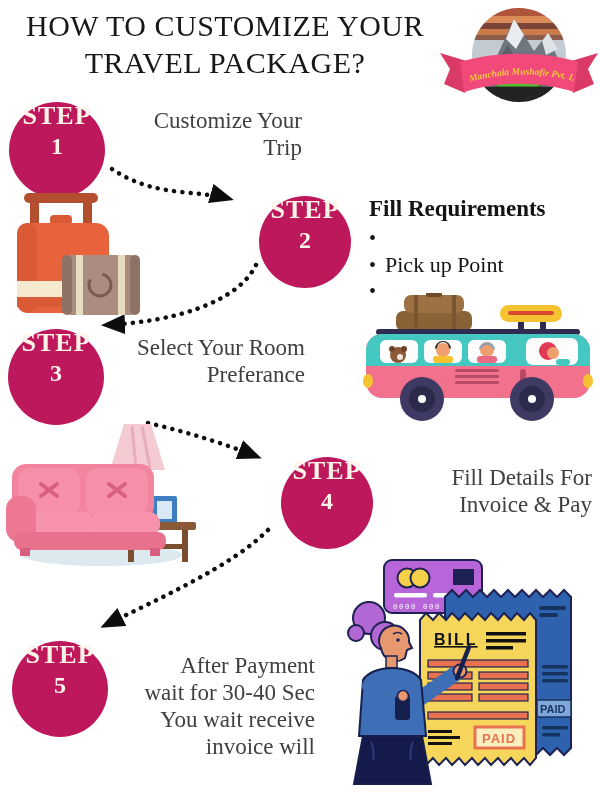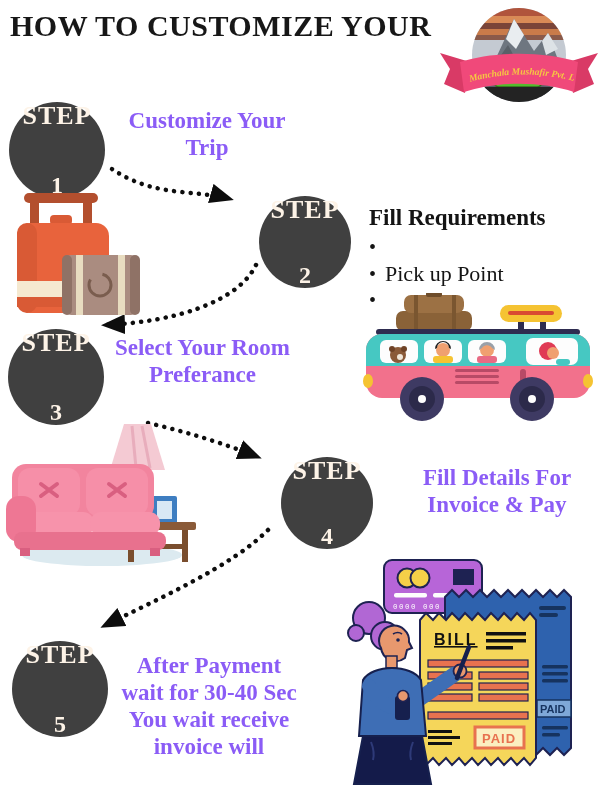--- a/index.html
+++ b/index.html
@@ -1,41 +1,42 @@
 <!DOCTYPE html>
 <html><head>
 <meta charset="utf-8">
 <style>
   html,body{margin:0;padding:0;}
   body{width:600px;height:800px;background:#ffffff;overflow:hidden;position:relative;
        font-family:"Liberation Serif", serif;}
   .abs{position:absolute;}
   
-  .title{left:10px;top:8px;width:430px;text-align:left;font-weight:bold;
+  .title{left:10px;top:8px;width:430px;text-align:center;font-weight:normal;
          font-size:30px;line-height:1.22;color:#171717;letter-spacing:.5px;}
   
-  .step-circle{border-radius:50%;background:#404040;display:flex;flex-direction:column;
-               align-items:center;justify-content:space-between;color:#FDF3E7;font-weight:bold;
+  .step-circle{border-radius:50%;background:#be185d;display:flex;flex-direction:column;
+               align-items:center;justify-content:flex-start;color:#FDF3E7;font-weight:bold;
                text-align:center;line-height:1.1;}
   .step-circle .w{font-size:26px;letter-spacing:1px;}
   .step-circle .n{font-size:24px;margin-top:2px;}
   
-  .lbl{font-weight:bold;color:#8b5cf6;font-size:23px;line-height:1.18;text-align:center;}
+  .lbl{font-weight:normal;color:#404040;font-size:23px;line-height:1.18;text-align:right;}
   .req{color:#141414;}
   .req-head{font-weight:bold;font-size:23px;margin-bottom:4px;}
   .req-item{font-size:22px;line-height:1.27;display:flex;align-items:baseline;}
   .req-item .blt{margin-right:9px;font-size:20px;}
   svg{display:block;}
   .arrow-layer{left:0;top:0;pointer-events:none;}
 </style>
 </head>
 <body>
 
 <div class="abs title">
   <div>HOW TO CUSTOMIZE YOUR</div>
+  <div>TRAVEL PACKAGE?</div>
 </div>
 
 <svg class="abs" style="left:438px;top:5px;" width="162" height="102" viewBox="0 0 162 102">
   <defs>
       <clipPath id="logoClip">
         <circle cx="81" cy="50" r="47"></circle>
       </clipPath>
     </defs>
   <g clip-path="url(#logoClip)">
     <rect x="0" y="0" width="162" height="102" fill="#C4CAD2"></rect>
@@ -94,21 +95,21 @@
 <div class="abs step-circle" style="left:12px;top:641px;width:96px;height:96px">
   <span class="w">STEP</span>
   <span class="n">5</span>
 </div>
 
 <div class="abs lbl" style="left:112px;top:107px;width:190px">
   <div>Customize Your</div>
   <div>Trip</div>
 </div>
 
-<div class="abs req" style="left:369px;top:205px">
+<div class="abs req" style="left:369px;top:196px">
   <div class="req-head">Fill Requirements</div>
   <div class="req-item">
     <span class="blt">•</span>
   </div>
   <div class="req-item">
     <span class="blt">•</span>
     <span>Pick up Point</span>
   </div>
   <div class="req-item">
     <span class="blt">•</span>

